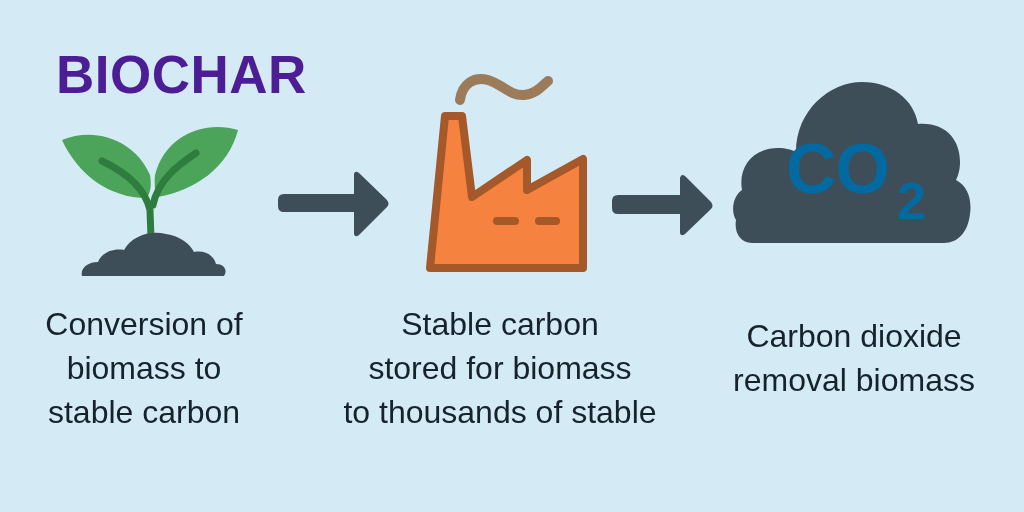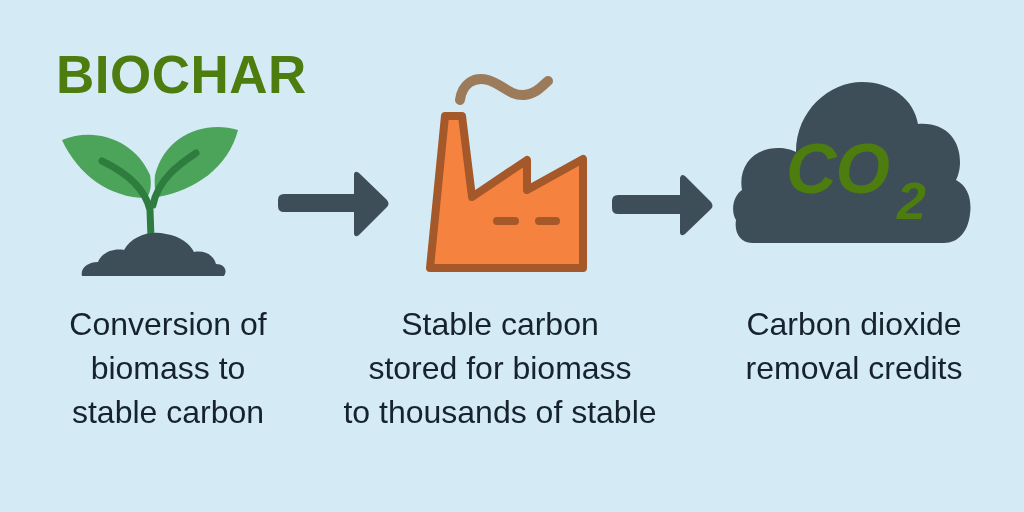--- a/index.html
+++ b/index.html
@@ -16,21 +16,21 @@
       color: #16232C;
     }
     .title {
       position: absolute;
       left: 56px;
       top: 48px;
       font-size: 53px;
       font-weight: 700;
       letter-spacing: 0.5px;
       line-height: 1;
-      color: #4d7c0f;
+      color: #4c1d95;
     }
     .icon {
       position: absolute;
     }
     .icon svg {
       display: block;
       width: 100%;
       height: 100%;
     }
     .caption {
@@ -43,24 +43,23 @@
       white-space: nowrap;
     }
     .caption span {
       display: block;
     }
     .co2-text {
       position: absolute;
       left: 786px;
       top: 134px;
       font-weight: 700;
-      color: #4d7c0f;
+      color: #0369a1;
       line-height: 1;
       white-space: nowrap;
-      font-style: italic;
     }
     .co2-main {
       font-size: 70px;
       letter-spacing: -1px;
     }
     .co2-sub {
       font-size: 52px;
       position: relative;
       top: 26px;
       margin-left: 8px;
@@ -111,28 +110,28 @@
 
 <div class="icon" style="left:730px; top:78px; width:246px; height:170px;">
   <svg viewBox="730 78 246 170" xmlns="http://www.w3.org/2000/svg">
     <path d="M752 243 C740 243 734 232 736 220 C730 210 734 195 742 190 C738 168 752 148 778 148 C786 148 792 150 796 152 C796 110 830 82 862 82 C892 82 914 100 918 124 C946 122 960 140 960 162 C960 170 958 176 956 180 C968 186 972 200 970 214 C968 232 958 243 944 243 Z" fill="#3E4E58"></path>
   </svg>
 </div>
 <div class="co2-text">
   <span class="co2-main">CO</span><span class="co2-sub">2</span>
 </div>
 
-<div class="caption" style="left:38px; width:260px;">
+<div class="caption" style="left:14px; width:260px;">
   <span>Conversion of</span>
   <span>biomass to</span>
   <span>stable carbon</span>
 </div>
 
 <div class="caption" style="left:320px; width:360px;">
   <span>Stable carbon</span>
   <span>stored for biomass</span>
   <span>to thousands of stable</span>
 </div>
 
-<div class="caption" style="left:714px; width:280px;">
+<div class="caption" style="left:714px; width:280px;margin-top:12px;">
   <span>Carbon dioxide</span>
-  <span>removal credits</span>
+  <span>removal biomass</span>
 </div>
 
 </body></html>

